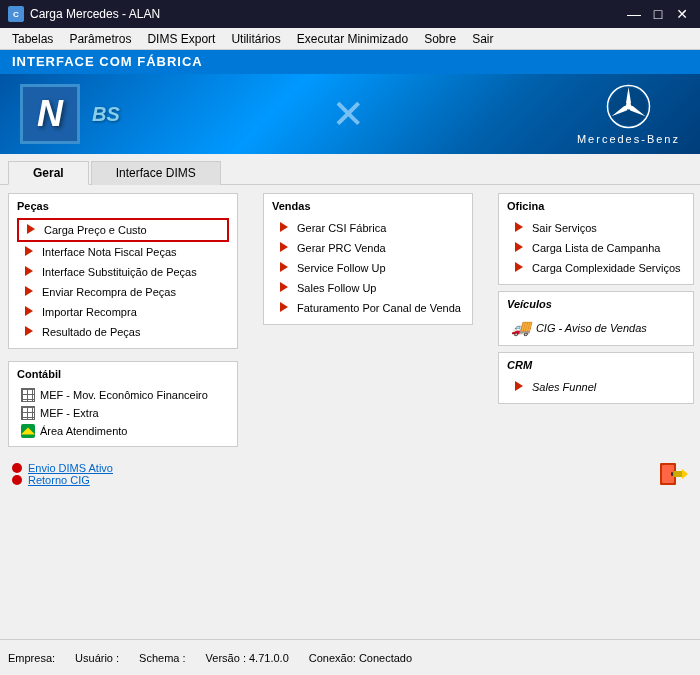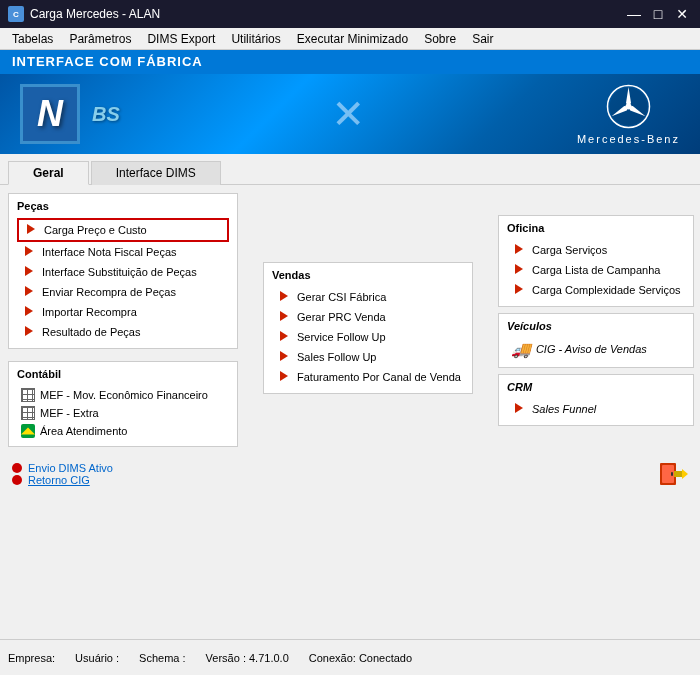--- a/index.html
+++ b/index.html
@@ -240,33 +240,31 @@
     .content-area {
       display: flex;
       flex-direction: column;
       gap: 6px;
       padding: 8px;
     }
 
     .top-sections {
       display: flex;
       gap: 25px;
-      align-items: center;
     }
 
     .left-col {
       display: flex;
       flex-direction: column;
       gap: 6px;
       width: 240px;
     }
 
     .mid-col {
       width: 210px;
-      margin-top: 16px;
     }
 
     .right-sections {
       display: flex;
       flex-direction: column;
       gap: 6px;
       flex: 1;
     }
   </style>
 </head>
@@ -423,21 +421,21 @@
     </div>
 
     <div class="right-sections">
 
       <div class="section-panel">
         <div class="section-title">Oficina</div>
         <div class="section-item">
           <div class="icon-arrow">
             <div class="icon-red-arrow"></div>
           </div>
-          <span>Carga Serviços</span>
+          <span>Sair Serviços</span>
         </div>
         <div class="section-item">
           <div class="icon-arrow">
             <div class="icon-red-arrow"></div>
           </div>
           <span>Carga Lista de Campanha</span>
         </div>
         <div class="section-item">
           <div class="icon-arrow">
             <div class="icon-red-arrow"></div>
@@ -464,21 +462,21 @@
         </div>
       </div>
     </div>
   </div>
 </div>
 
 <div style="display:flex; justify-content:space-between; align-items:center; padding:4px 12px; background:#f0f0f0;">
   <div>
     <div class="indicator">
       <div class="dot-red"></div>
-      <span style="color:#0066cc; cursor:pointer; ">Envio DIMS Ativo</span>
+      <span style="color:#0066cc; cursor:pointer; text-decoration:underline;">Envio DIMS Ativo</span>
     </div>
     <div class="indicator">
       <div class="dot-red"></div>
       <span style="color:#0066cc; cursor:pointer; text-decoration:underline;">Retorno CIG</span>
     </div>
   </div>
   <div class="exit-icon">
 
     <svg width="30" height="30" viewBox="0 0 30 30">
       <rect x="2" y="4" width="16" height="22" fill="#cc3300" rx="1"></rect>

